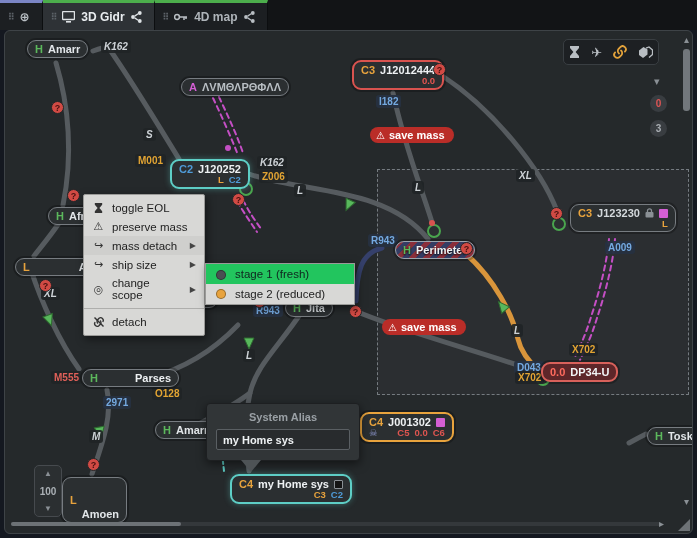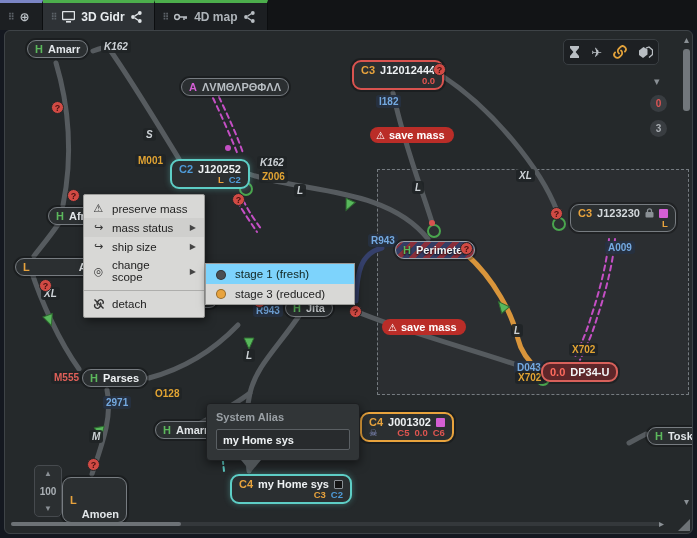--- a/index.html
+++ b/index.html
@@ -54,26 +54,26 @@
   .corner { position:absolute; right:2px; bottom:2px; width:0; height:0; border-left:12px solid transparent; border-bottom:12px solid #6d7276; z-index:13; cursor:pointer; }
 
   
   .cmenu { position:absolute; left:78px; top:163px; width:122px; background:#d8d8d6; border:1px solid #9a9a98; border-radius:2px; box-shadow:2px 3px 8px rgba(0,0,0,.5); padding:4px 0; z-index:30; }
   .cmi { display:flex; align-items:center; gap:7px; padding:3px 8px; color:#222; font-size:11.5px; cursor:pointer; }
   .cmi .mi { width:13px; display:inline-flex; justify-content:center; color:#333; font-size:11px; font-family:"DejaVu Sans",sans-serif; }
   .cmi .caret { margin-left:auto; font-size:8px; color:#444; }
   .cdiv { height:1px; background:#aeaeac; margin:4px 0; }
   .smenu { position:absolute; left:200px; top:232px; width:150px; background:#d8d8d6; border:1px solid #9a9a98; box-shadow:2px 3px 8px rgba(0,0,0,.5); z-index:31; }
   .smi { display:flex; align-items:center; gap:9px; padding:4px 10px; color:#222; font-size:11.5px; cursor:pointer; }
-  .smi.sel { background:#7dd3fc; color:#10241f;align-items:flex-end; }
+  .smi.sel { background:#22c55e; color:#10241f;align-items:flex-end; }
   .dot { width:10px; height:10px; border-radius:50%; display:inline-block; border:1px solid rgba(0,0,0,.35); }
 
   
   .dialog { position:absolute; left:201px; top:372px; width:154px; height:58px; background:#313537; border:1px solid #1d1f21; border-radius:4px; box-shadow:0 3px 10px rgba(0,0,0,.5); z-index:32; padding:7px 9px; }
-  .dialog .dt { color:#9aa0a5; font-size:11px; font-weight:bold; margin-bottom:6px; }
+  .dialog .dt { color:#9aa0a5; font-size:11px; font-weight:bold; margin-bottom:6px;text-align:center; }
   .dialog input { width:100%; height:21px; background:#282b2d; border:1px solid #5a5f63; border-radius:2px; color:#eef1f3; font-size:11px; font-weight:bold; font-family:"Liberation Sans",sans-serif; padding:0 6px; }
   .dptr { position:absolute; left:236px; top:429px; width:0; height:0; border-left:10px solid transparent; border-right:10px solid transparent; border-top:12px solid #4e5356; z-index:32; }
 </style>
 </head>
 <body>
 
 <div class="app">
 
   <div class="tabbar">
     <div class="tab" style="border-top-color:#7b86c6;">
@@ -234,21 +234,21 @@
         </div>
         <div class="sys sys-redfill" style="left: 536px; top: 331px;">
           <div class="r1">
             <span style="color: rgb(255, 107, 94);">0.0</span>
             <span style="color: rgb(242, 244, 246);">DP34-U</span>
           </div>
         </div>
         <div class="sys " style="left: 77px; top: 338px;">
           <div class="r1">
             <span style="color: rgb(92, 184, 92);">H</span>
-            <span style="color: rgb(238, 241, 243);">Parses</span>
+            <span style="color: rgb(238, 241, 243); margin-left: 32px;">Parses</span>
           </div>
         </div>
         <div class="sys " style="left: 150px; top: 390px;">
           <div class="r1">
             <span style="color: rgb(92, 184, 92);">H</span>
             <span style="color: rgb(226, 230, 233);">Amarr</span>
           </div>
         </div>
         <div class="sys sys-orange" style="left: 355px; top: 381px;">
           <div class="r1">
@@ -361,26 +361,34 @@
     <span class="sarrow" style="right:3px; top:3px;">▴</span>
     <div class="vthumb"></div>
     <span class="sarrow" style="right:3px; bottom:26px;">▾</span>
     <div class="htrack"></div>
     <div class="hthumb"></div>
     <span class="sarrow" style="right:28px; bottom:4px;">▸</span>
     <div class="corner"></div>
 
     <div class="cmenu">
       <div class="cmi">
+        <span class="mi">
+            <svg width="9" height="12" viewBox="0 0 11 14">
+              <path d="M1 1h9v2L6.6 7 10 11v2H1v-2L4.4 7 1 3z" fill="#333"></path>
+            </svg>
+          </span>
+        <span>toggle EOL</span>
+      </div>
+      <div class="cmi">
         <span class="mi">⚠</span>
         <span>preserve mass</span>
       </div>
       <div class="cmi" style="background:#cfcfcd;">
         <span class="mi">↪</span>
-        <span>mass status</span>
+        <span>mass detach</span>
         <span class="caret">▶</span>
       </div>
       <div class="cmi">
         <span class="mi">↪</span>
         <span>ship size</span>
         <span class="caret">▶</span>
       </div>
       <div class="cmi">
         <span class="mi">◎</span>
         <span>change scope</span>
@@ -398,21 +406,21 @@
       </div>
     </div>
 
     <div class="smenu">
       <div class="smi sel">
         <span class="dot" style="background: rgb(74, 78, 82);"></span>
         <span>stage 1 (fresh)</span>
       </div>
       <div class="smi">
         <span class="dot" style="background: rgb(232, 163, 61);"></span>
-        <span>stage 3 (reduced)</span>
+        <span>stage 2 (reduced)</span>
       </div>
     </div>
 
     <div class="dialog">
       <div class="dt">System Alias</div>
       <input type="text" value="my Home sys" style="">
     </div>
     <div class="dptr"></div>
   </div>
 </div>

